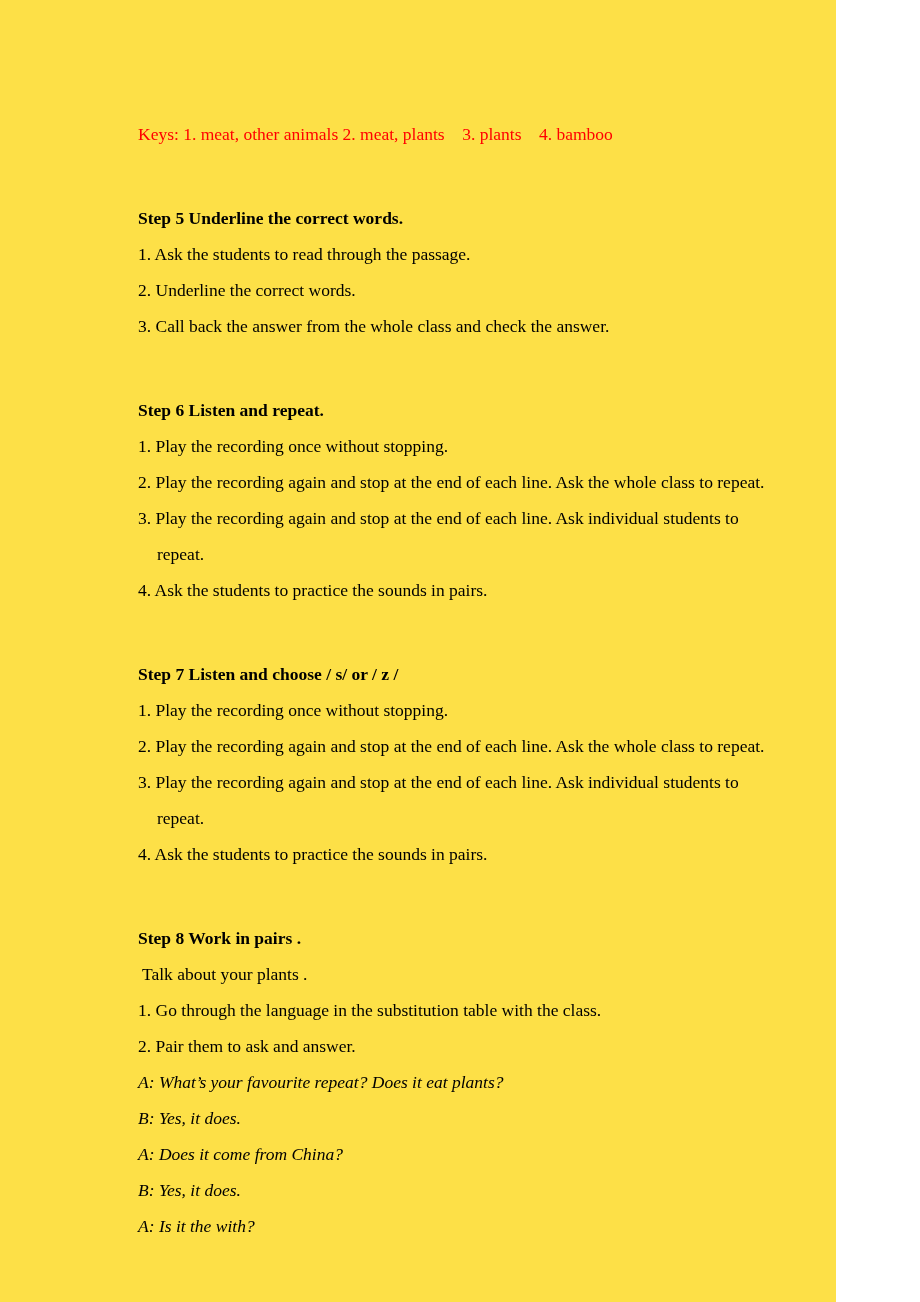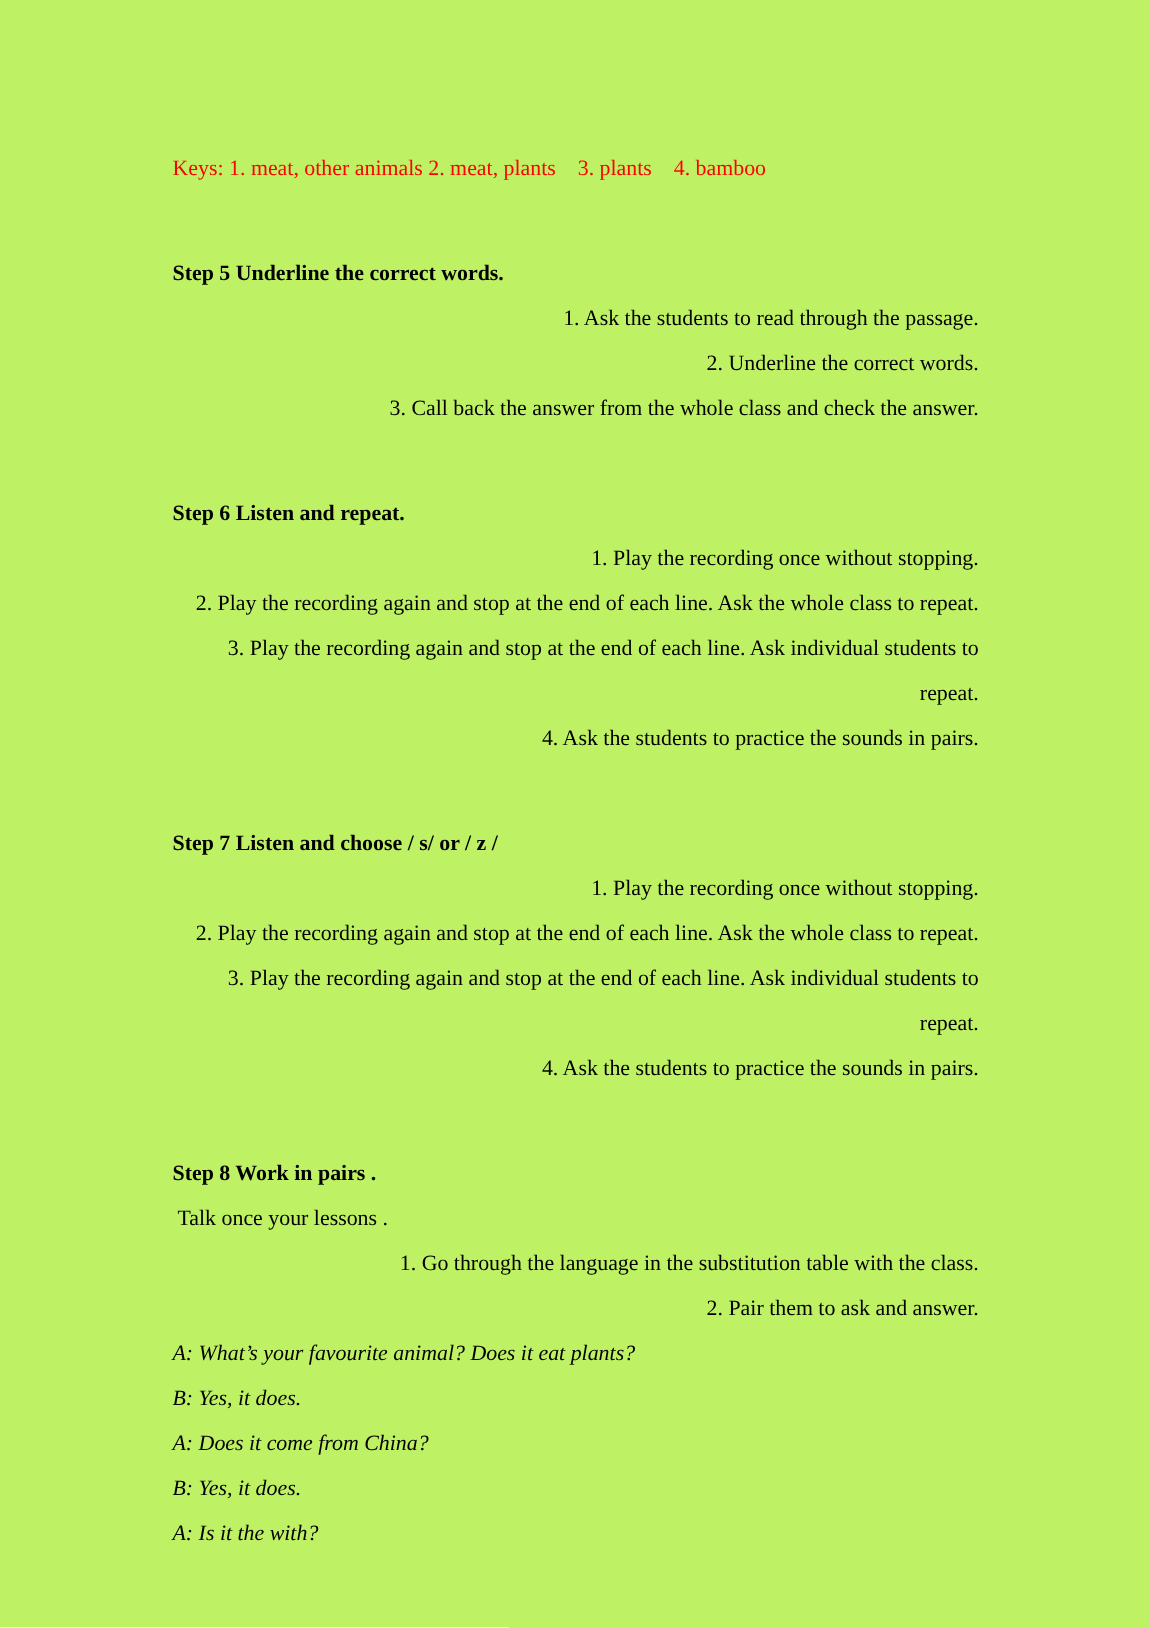--- a/index.html
+++ b/index.html
@@ -2,23 +2,23 @@
 <html><head>
 <meta charset="utf-8">
 <style>
   html, body {
     margin: 0;
     padding: 0;
     background: #ffffff;
   }
   .page {
     position: relative;
-    width: 920px;
+    width: 836px;
     height: 1302px;
-    background: #bef264;
+    background: #fde047;
     font-family: "Liberation Serif", "DejaVu Serif", serif;
     overflow: hidden;
   }
   .content {
     position: absolute;
     left: 138px;
     top: 116px;
     width: 645px;
   }
   .line {
@@ -38,21 +38,20 @@
   .line.dialogue {
     font-style: italic;
   }
   .line.indent {
     padding-left: 4px;
   }
   
   .line.item {
     padding-left: 19px;
     text-indent: -19px;
-    text-align: right;
   }
 </style>
 </head>
 <body>
 
 <div class="page">
   <div class="content">
 
     <p class="line keys">Keys: 1. meat, other animals 2. meat, plants    3. plants    4. bamboo</p>
 
@@ -68,24 +67,24 @@
     <p class="line item">3. Play the recording again and stop at the end of each line. Ask individual students to repeat.</p>
     <p class="line item">4. Ask the students to practice the sounds in pairs.</p>
 
     <p class="line heading">Step 7 Listen and choose / s/ or / z /</p>
     <p class="line item">1. Play the recording once without stopping.</p>
     <p class="line item">2. Play the recording again and stop at the end of each line. Ask the whole class to repeat.</p>
     <p class="line item">3. Play the recording again and stop at the end of each line. Ask individual students to repeat.</p>
     <p class="line item">4. Ask the students to practice the sounds in pairs.</p>
 
     <p class="line heading">Step 8 Work in pairs .</p>
-    <p class="line indent">Talk once your lessons .</p>
+    <p class="line indent">Talk about your plants .</p>
     <p class="line item">1. Go through the language in the substitution table with the class.</p>
     <p class="line item">2. Pair them to ask and answer.</p>
 
-    <p class="line dialogue">A: What’s your favourite animal? Does it eat plants?</p>
+    <p class="line dialogue">A: What’s your favourite repeat? Does it eat plants?</p>
     <p class="line dialogue">B: Yes, it does.</p>
     <p class="line dialogue">A: Does it come from China?</p>
     <p class="line dialogue">B: Yes, it does.</p>
     <p class="line dialogue">A: Is it the with?</p>
 
   </div>
 </div>
 
 </body></html>

